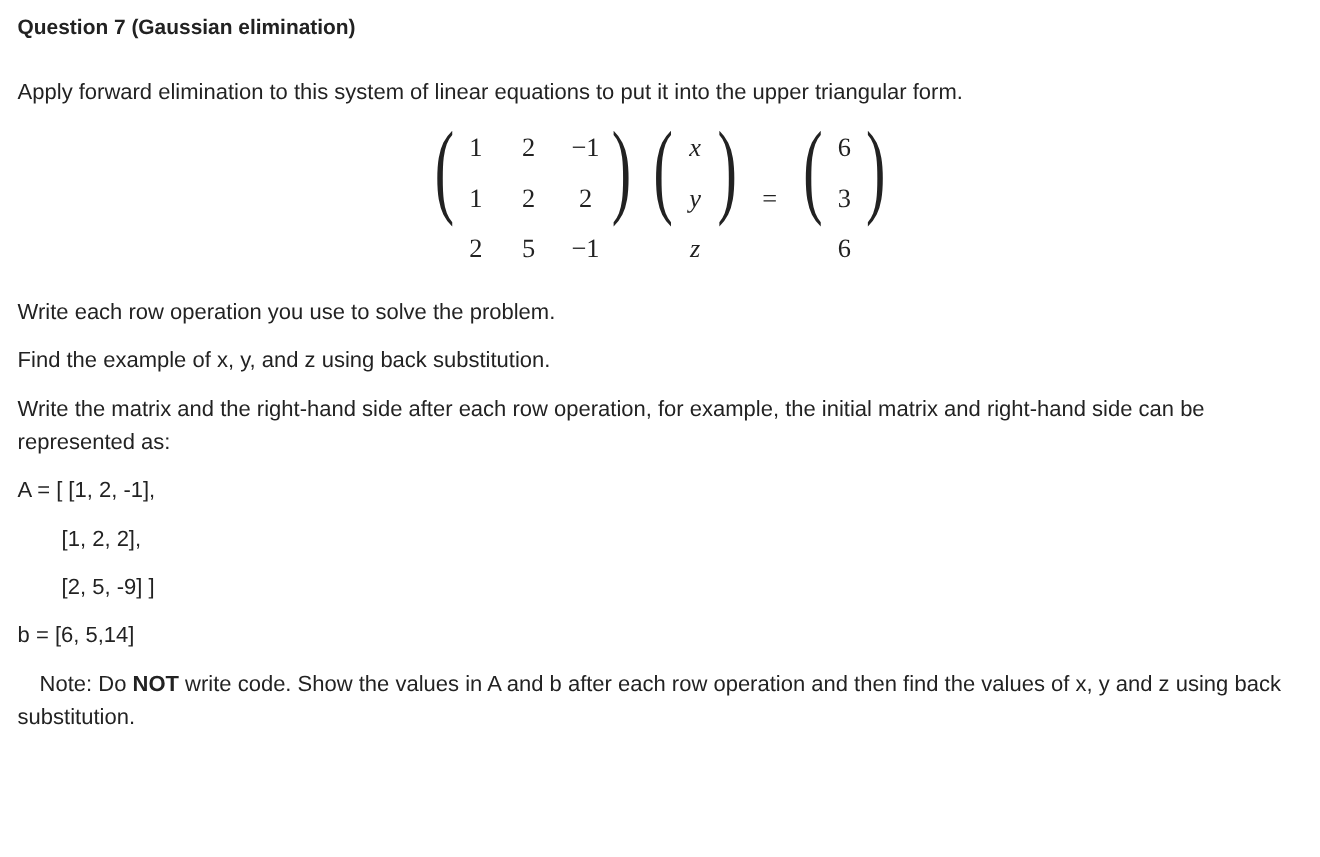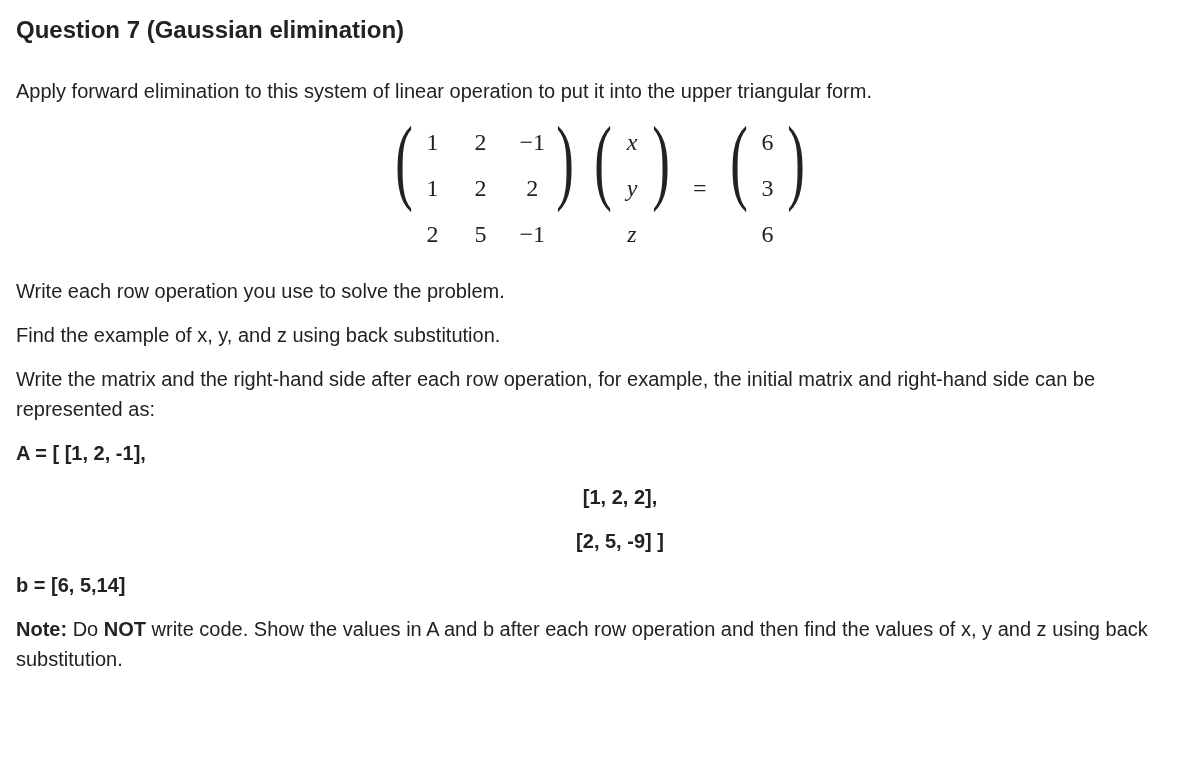--- a/index.html
+++ b/index.html
@@ -8,21 +8,21 @@
     font-family: Arial, Helvetica, sans-serif;
     color: #222;
     font-size: 20px;
     line-height: 1.5;
     width: 1200px;
     box-sizing: border-box;
     background: #fff;
   }
   .heading {
     font-weight: 700;
-    font-size: 24px;
+    font-size: 19px;
     margin-bottom: 28px;
   }
   .para {
     margin: 14px 0;
   }
   .equation-wrap {
     display: flex;
     justify-content: center;
     margin: 14px 0 20px 0;
     font-family: "Times New Roman", Times, serif;
@@ -52,30 +52,30 @@
     padding: 4px 4px;
   }
   .mat3 { grid-template-columns: repeat(3, auto); column-gap: 30px; }
   .vec1 { grid-template-columns: 1fr; }
   .cell { text-align: center; min-width: 18px; font-style: normal; }
   .var { font-style: italic; }
   .eqsign {
     padding: 0 10px;
     font-size: 24px;
   }
-  .indent1 { padding-left: 40px; text-align: center; }
-  .note b.first { font-weight: 700; }
-  .nowrap { white-space: nowrap; font-weight: bold; }
+  .indent1 { padding-left: 40px; }
+  .note b.first { font-weight: 400; margin-left: 20px; }
+  .nowrap { white-space: nowrap; }
 </style>
 </head>
 <body>
 
 <div class="heading">Question 7 (Gaussian elimination)</div>
 
-<div class="para">Apply forward elimination to this system of linear operation to put it into the upper triangular form.</div>
+<div class="para">Apply forward elimination to this system of linear equations to put it into the upper triangular form.</div>
 
 <div class="equation-wrap">
   <div class="eq-row">
     <div class="matrix">
       <span class="paren">(</span>
       <div class="mat-body mat3">
         <span class="cell">1</span>
         <span class="cell">2</span>
         <span class="cell">−1</span>
         <span class="cell">1</span>

